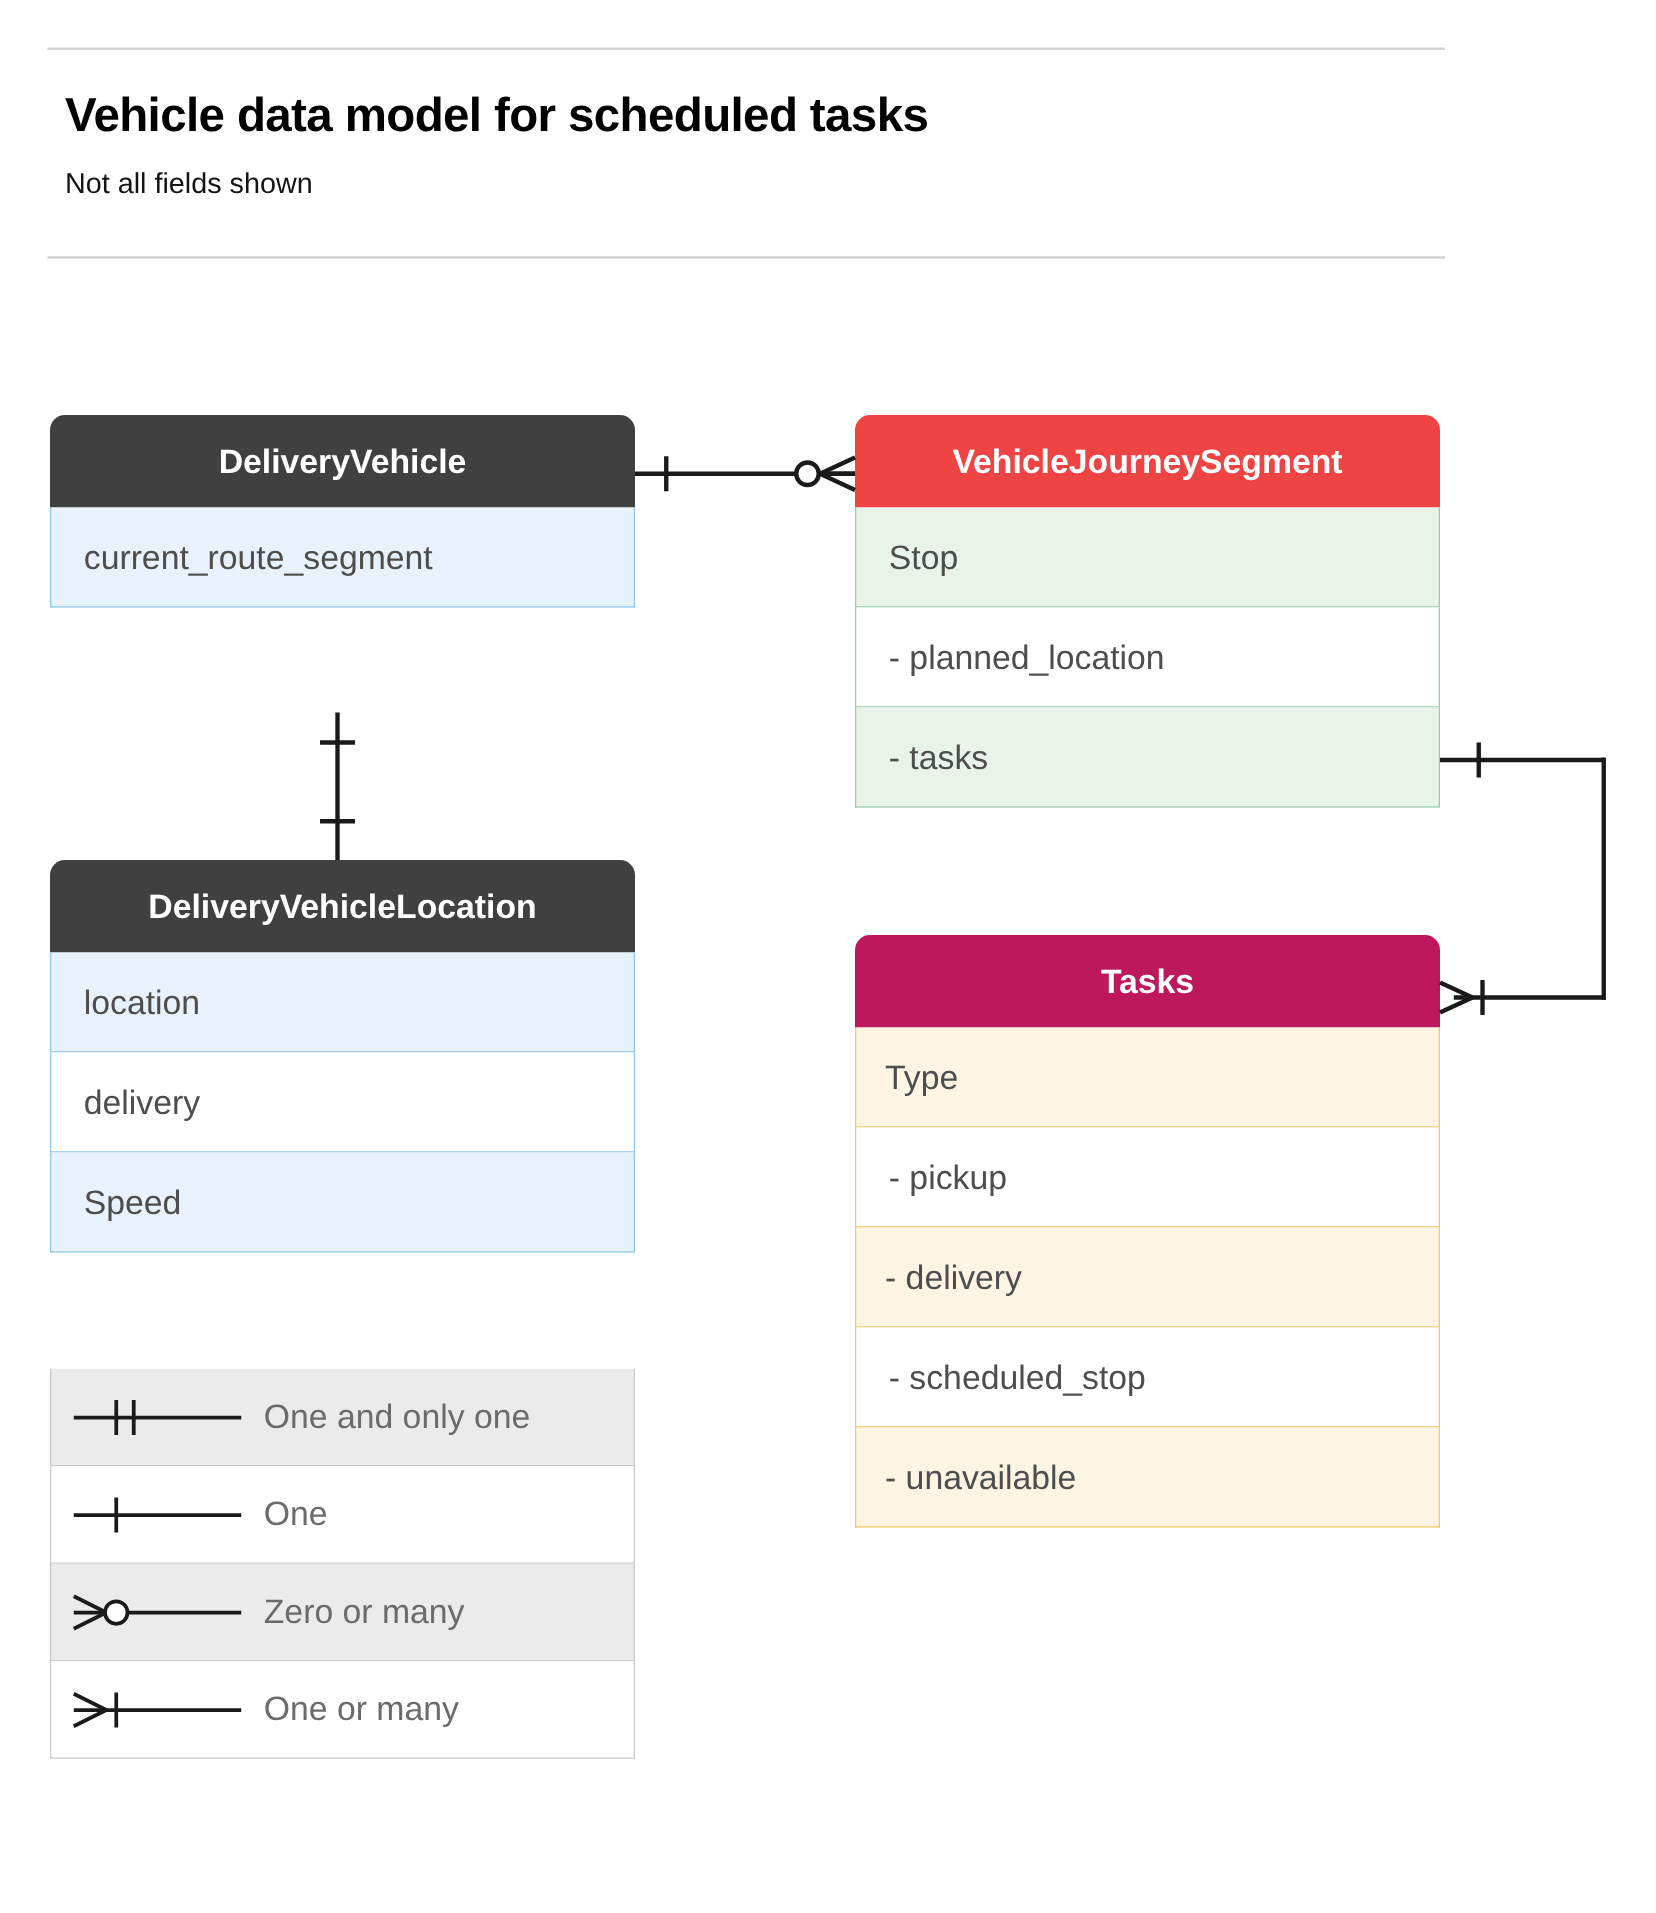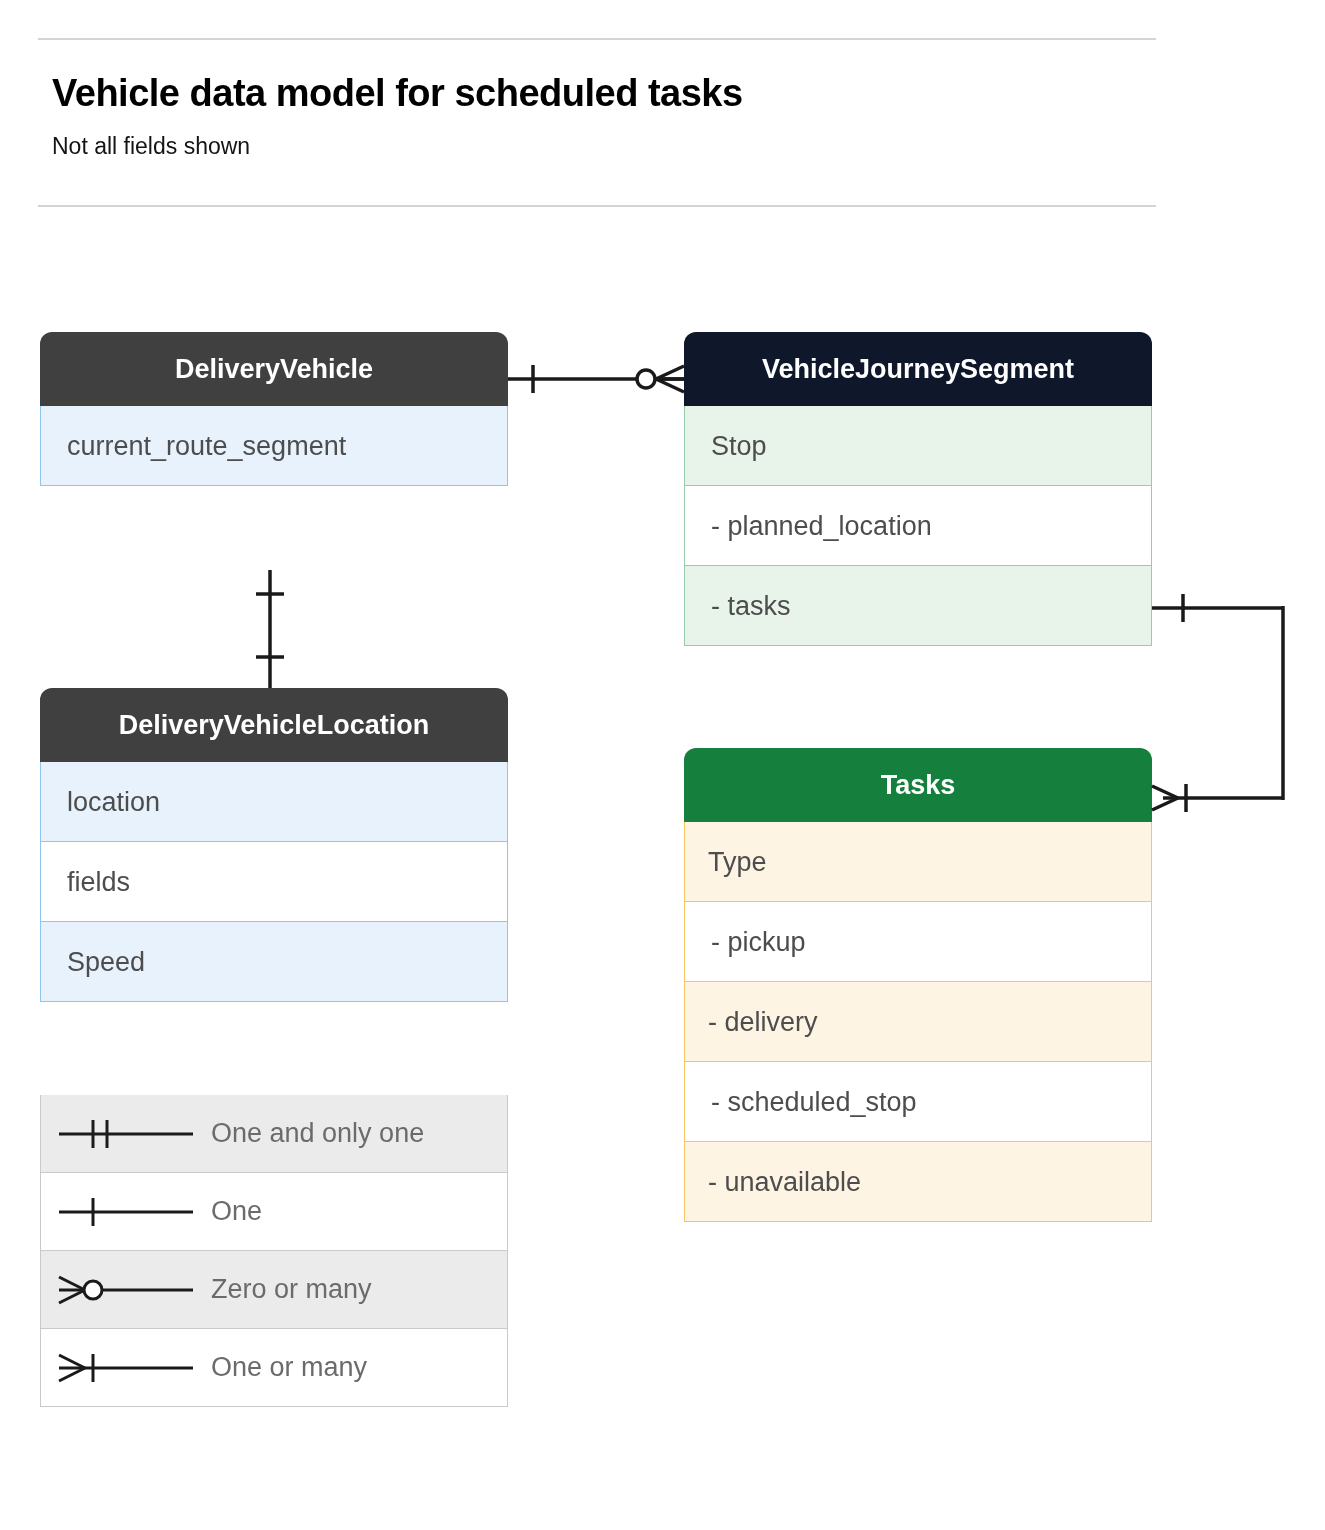--- a/index.html
+++ b/index.html
@@ -74,27 +74,27 @@
     overflow: hidden;
   }
 
   
   .theme-blue .entity-header { background: #404040; }
   .theme-blue .entity-row { border: 1px solid #8cc6ee; border-top: none; }
   .theme-blue .entity-row.alt { background: #e7f2fc; }
   .theme-blue .entity-row.plain { background: #ffffff; }
 
   
-  .theme-green .entity-header { background: #0f172a; }
+  .theme-green .entity-header { background: #ef4444; }
   .theme-green .entity-row { border: 1px solid #96ccab; border-top: none; }
   .theme-green .entity-row.alt { background: #e8f3ea; }
   .theme-green .entity-row.plain { background: #ffffff; }
 
   
-  .theme-orange .entity-header { background: #15803d; }
+  .theme-orange .entity-header { background: #be185d; }
   .theme-orange .entity-row { border: 1px solid #f8c564; border-top: none; }
   .theme-orange .entity-row.alt { background: #fdf4e3; padding-left: 23px; }
   .theme-orange .entity-row.plain { background: #ffffff; }
 
   
   .theme-gray .entity-header { background: #9e9e9e; }
 
   
   #entity-delivery-vehicle { left: 40px; top: 332px; width: 468px; }
   #entity-vehicle-journey-segment { left: 684px; top: 332px; width: 468px; }
@@ -152,21 +152,21 @@
 <div class="entity theme-green" id="entity-vehicle-journey-segment">
   <div class="entity-header">VehicleJourneySegment</div>
   <div class="entity-row alt">Stop</div>
   <div class="entity-row plain">-  planned_location</div>
   <div class="entity-row alt">- tasks</div>
 </div>
 
 <div class="entity theme-blue" id="entity-delivery-vehicle-location">
   <div class="entity-header">DeliveryVehicleLocation</div>
   <div class="entity-row alt">location</div>
-  <div class="entity-row plain">fields</div>
+  <div class="entity-row plain">delivery</div>
   <div class="entity-row alt">Speed</div>
 </div>
 
 <div class="entity theme-orange" id="entity-tasks">
   <div class="entity-header">Tasks</div>
   <div class="entity-row alt">Type</div>
   <div class="entity-row plain">-  pickup</div>
   <div class="entity-row alt">-  delivery</div>
   <div class="entity-row plain">-  scheduled_stop</div>
   <div class="entity-row alt">-  unavailable</div>

